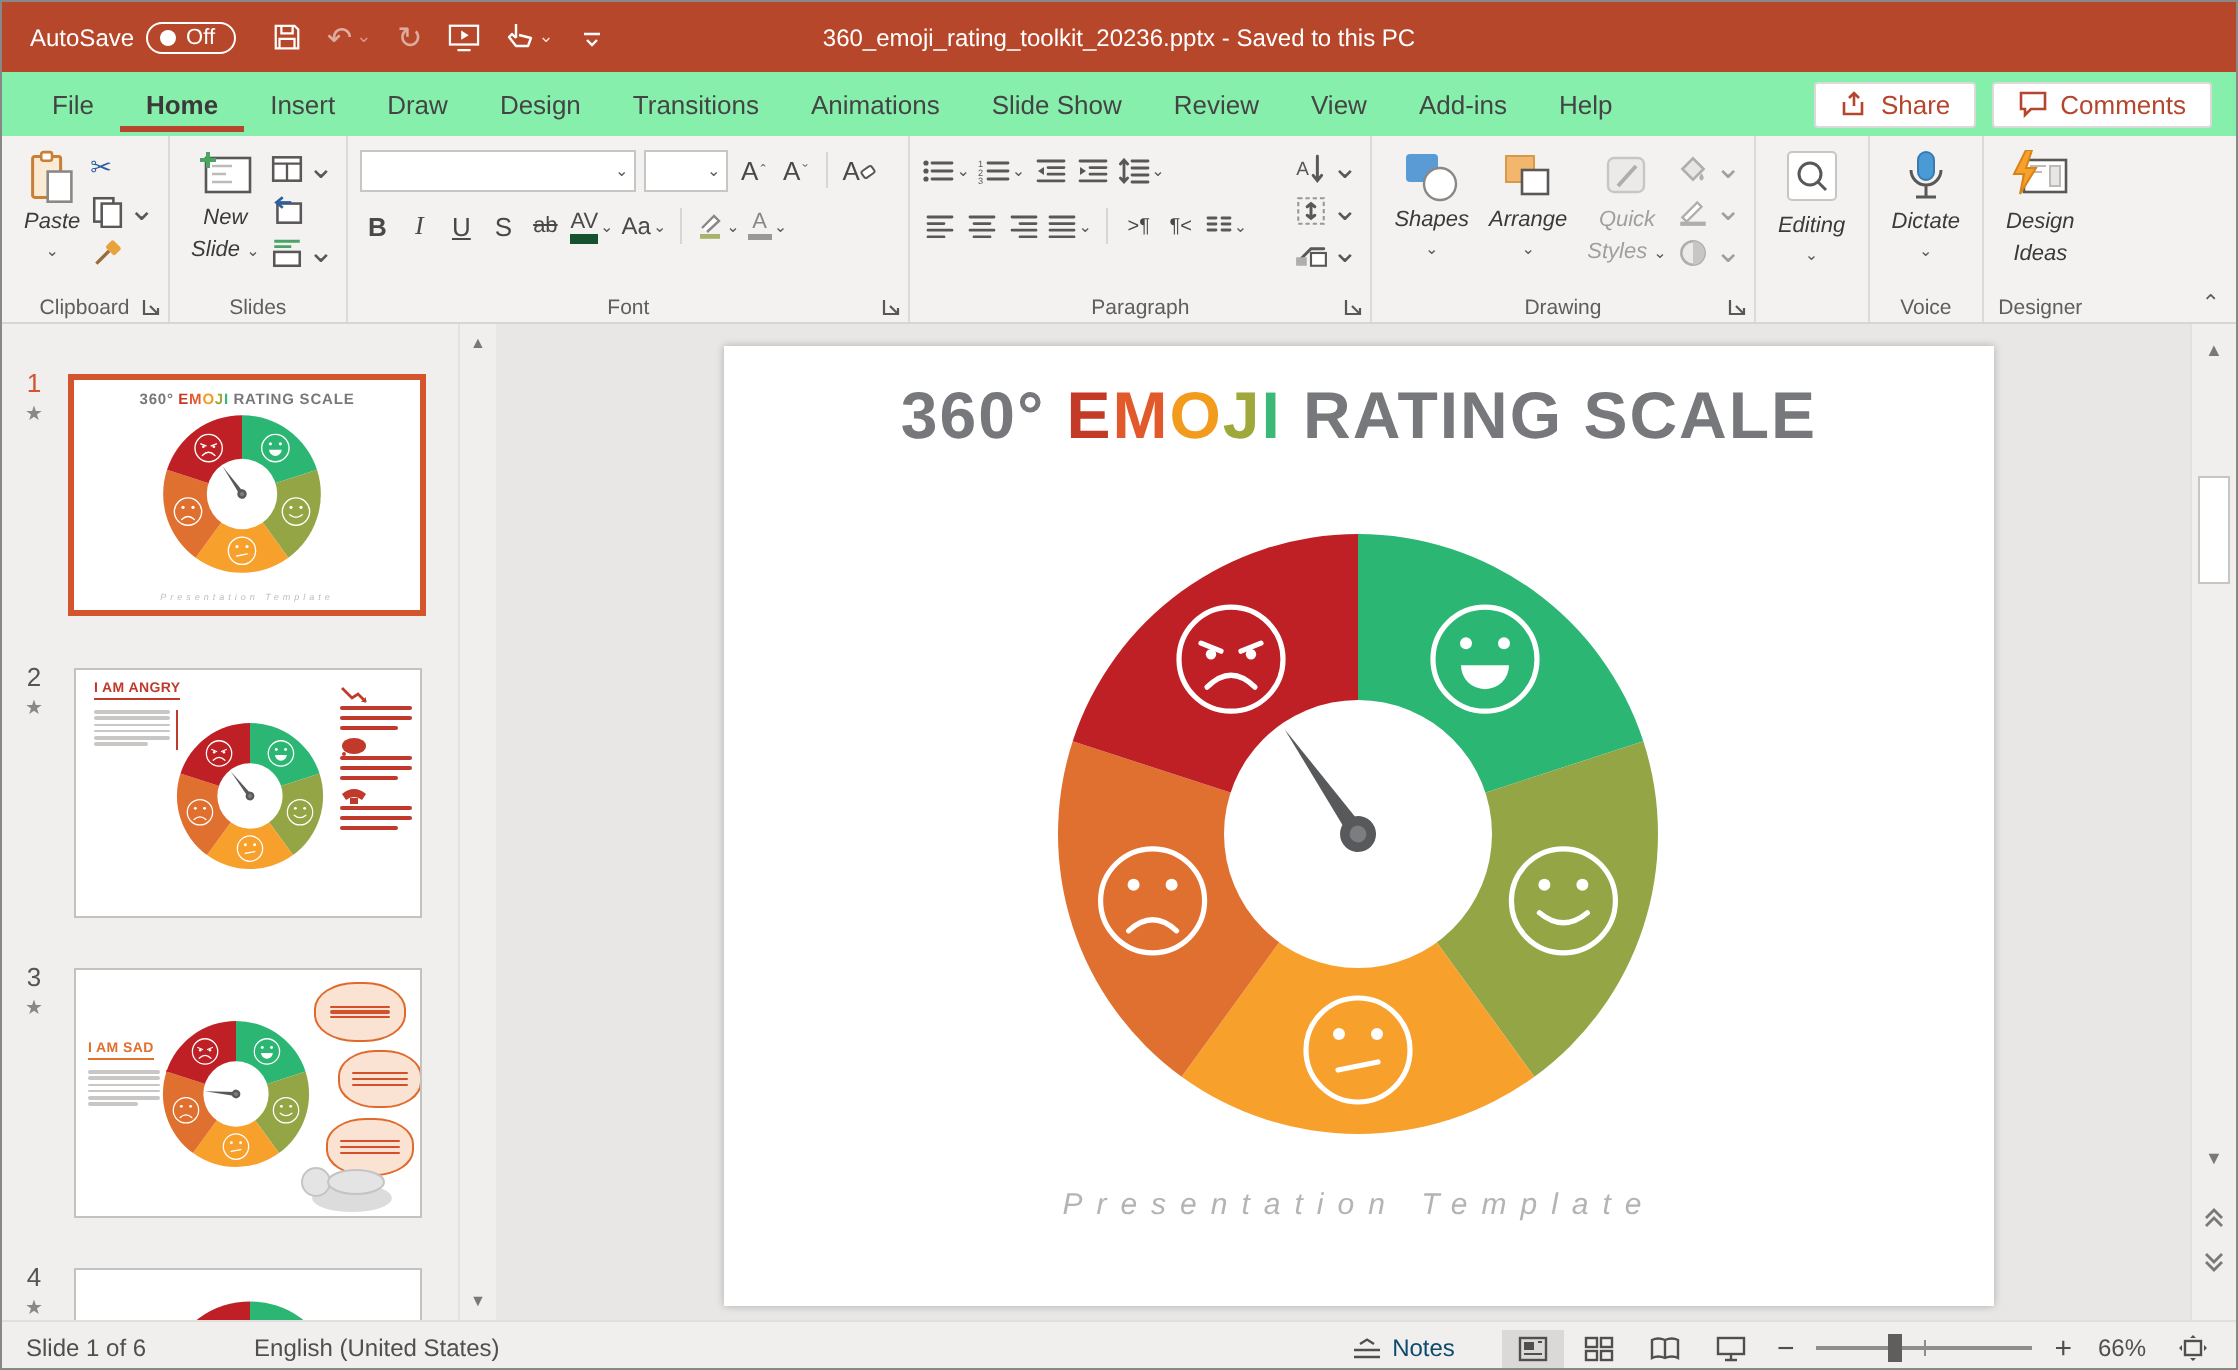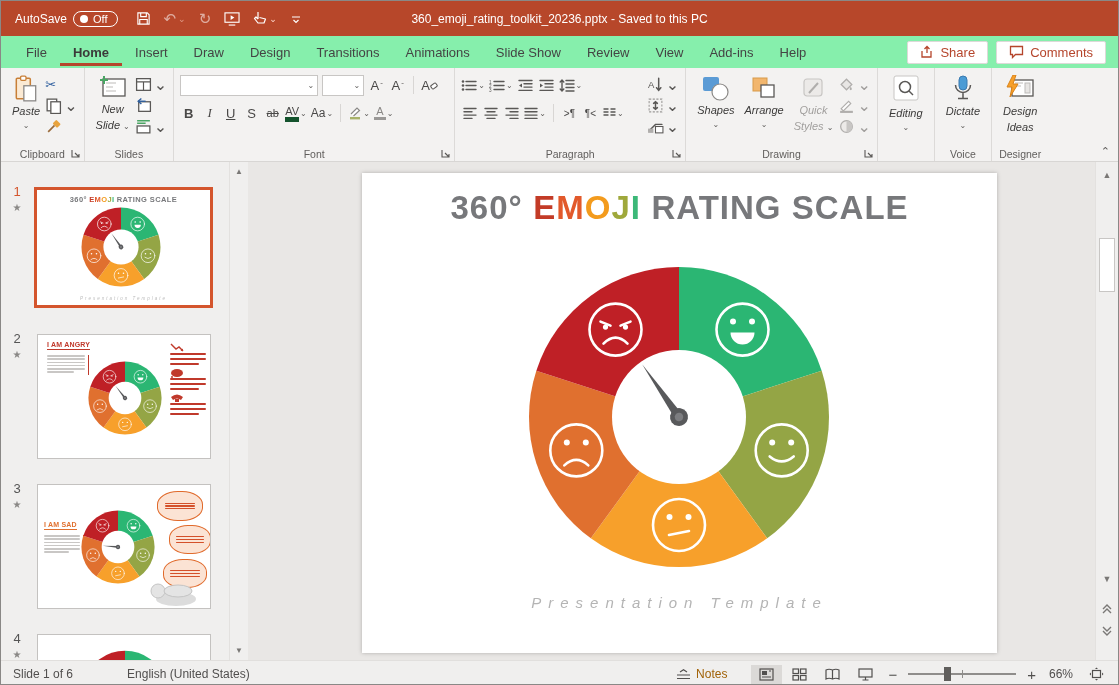--- a/index.html
+++ b/index.html
@@ -94,21 +94,21 @@
   .bubble i{display:block;width:70%;height:1.3px;background:#d4502a;border-radius:1px;}
   
   .vscroll{position:relative;width:22px;height:100%;background:#f0efee;border-left:1px solid #e3e1df;flex:none;}
   .vthumb{position:absolute;left:3px;width:14px;background:#ffffff;border:1px solid #c8c6c4;}
   
   .statusbar{position:absolute;left:0;top:659px;width:100%;height:26px;background:#f0efee;
              border-top:1px solid #e1dfdd;display:flex;align-items:center;font-size:12px;color:#514f4e;}
   .sb-left{display:flex;align-items:center;gap:0;}
   .sb-item{padding:0 12px;}
   .sb-right{margin-left:auto;display:flex;align-items:center;gap:2px;padding-right:6px;}
-  .sb-btn{display:flex;align-items:center;gap:5px;padding:3px 8px;color:#a16207;}
+  .sb-btn{display:flex;align-items:center;gap:5px;padding:3px 8px;color:#0c4a6e;}
   .sb-btn.active{background:#dbd9d7;}
   .zoomtrack{position:relative;width:108px;height:2px;background:#8f8d8b;margin:0 4px;}
   .zoomtick{position:absolute;left:50%;top:-3px;width:1px;height:8px;background:#8f8d8b;}
   .zoomknob{position:absolute;left:36px;top:-6px;width:7px;height:14px;background:#605e5c;}
   .zoompm{font-size:15px;color:#514f4e;padding:0 5px;}
   
   .seg-g{fill:var(--wheel-green);} .seg-o1{fill:var(--wheel-olive);} .seg-o2{fill:var(--wheel-orange);}
   .seg-o3{fill:var(--wheel-dorange);} .seg-r{fill:var(--wheel-red);}
   .face{stroke:#fff;stroke-width:2.6;fill:none;stroke-linecap:round;}
   .facefill{fill:#fff;stroke:none;}

